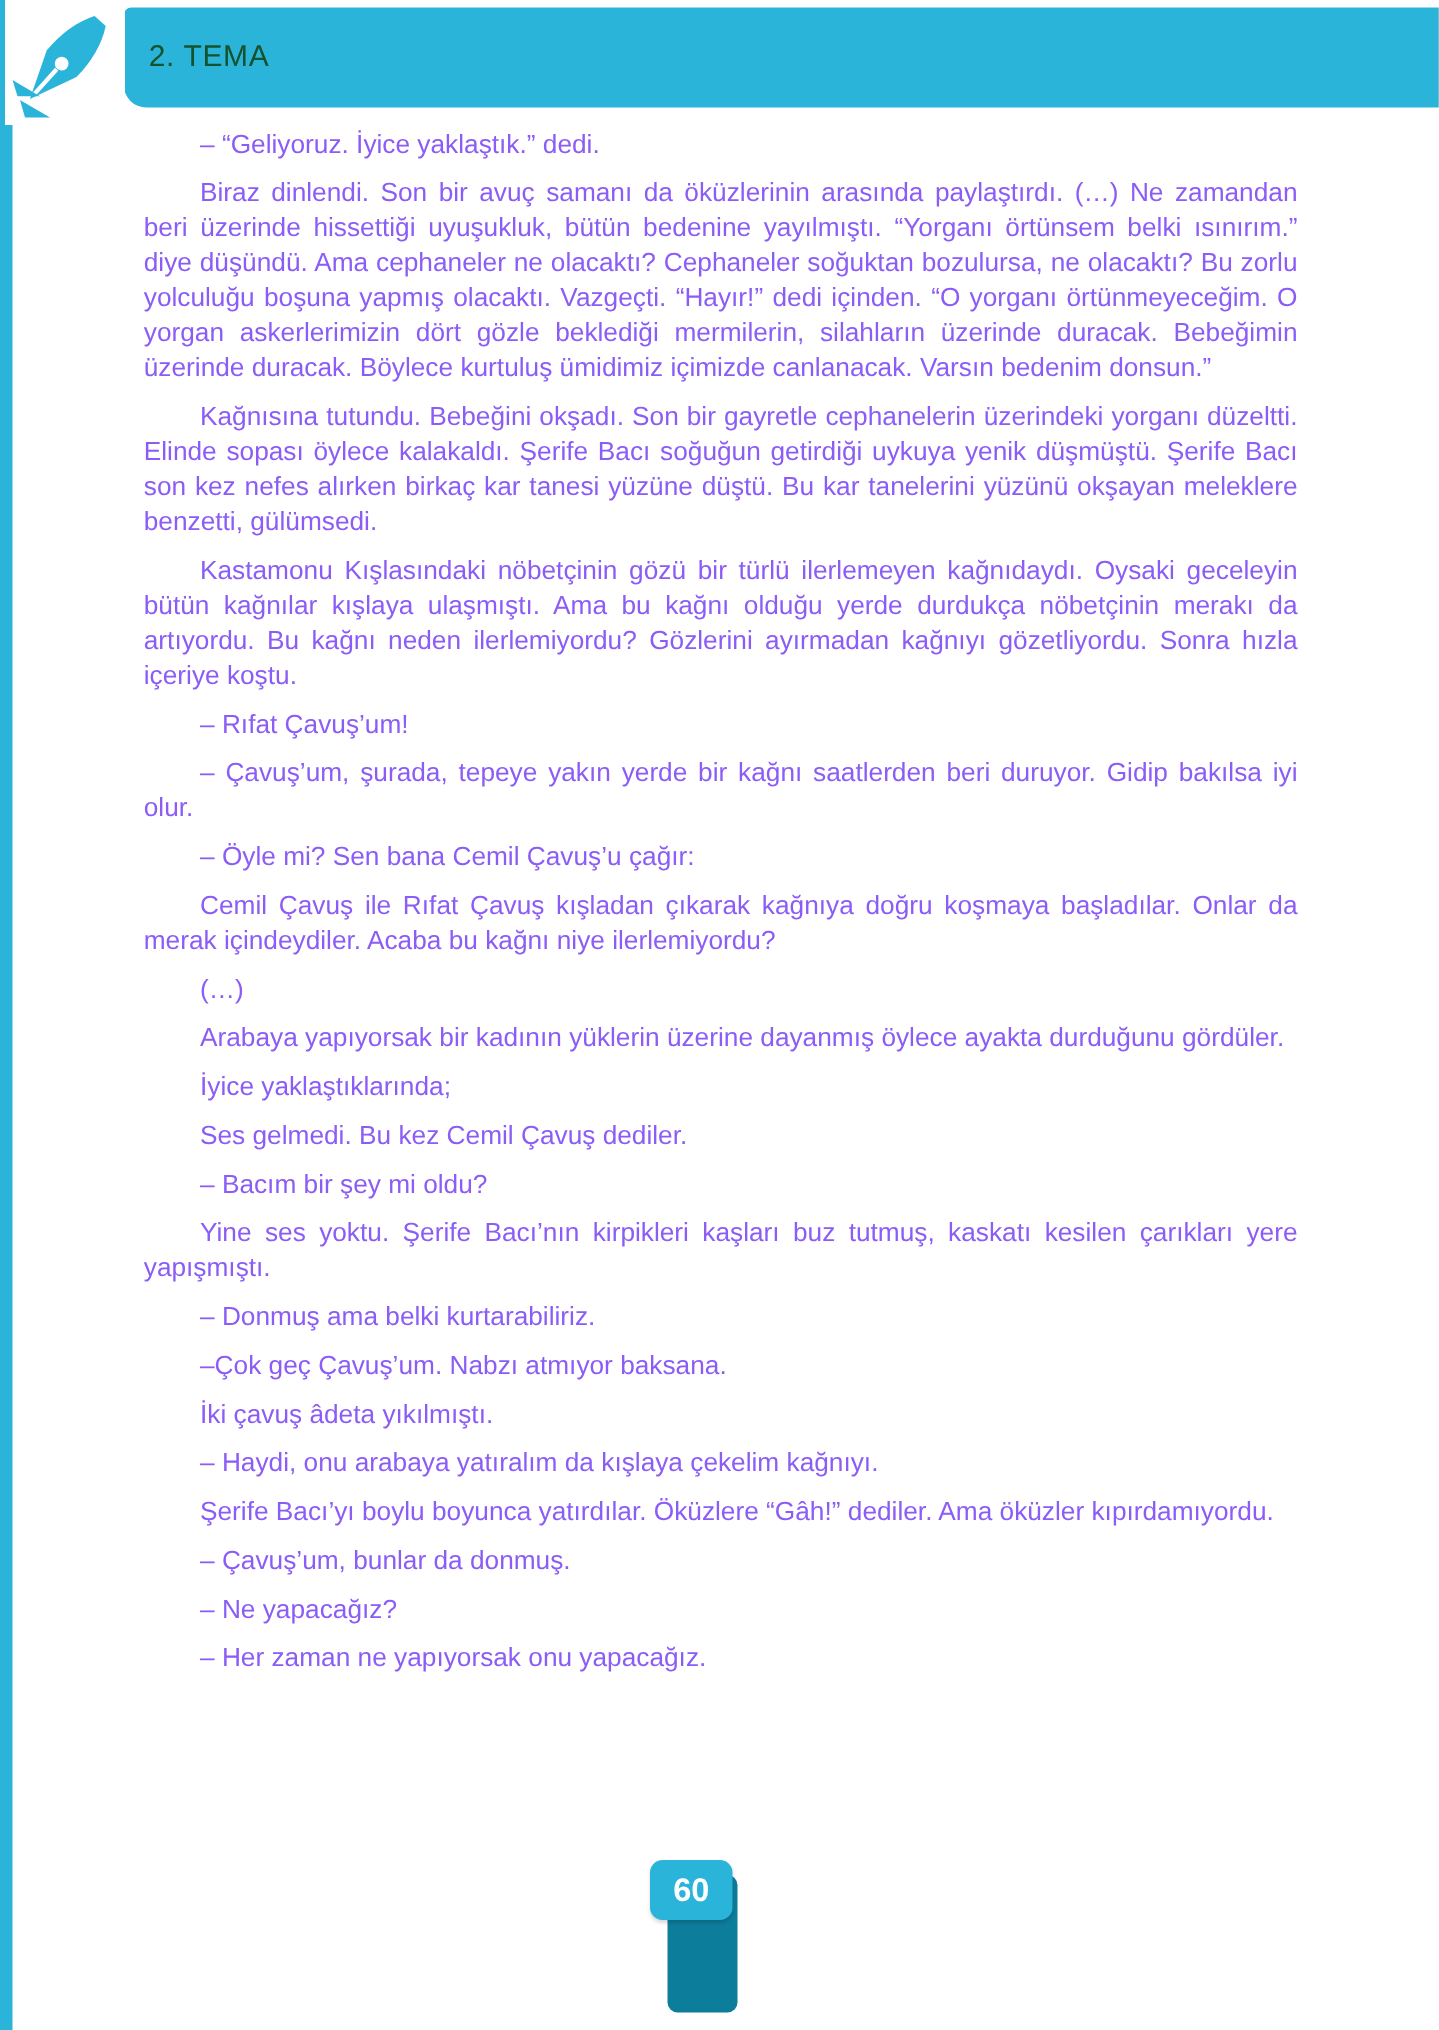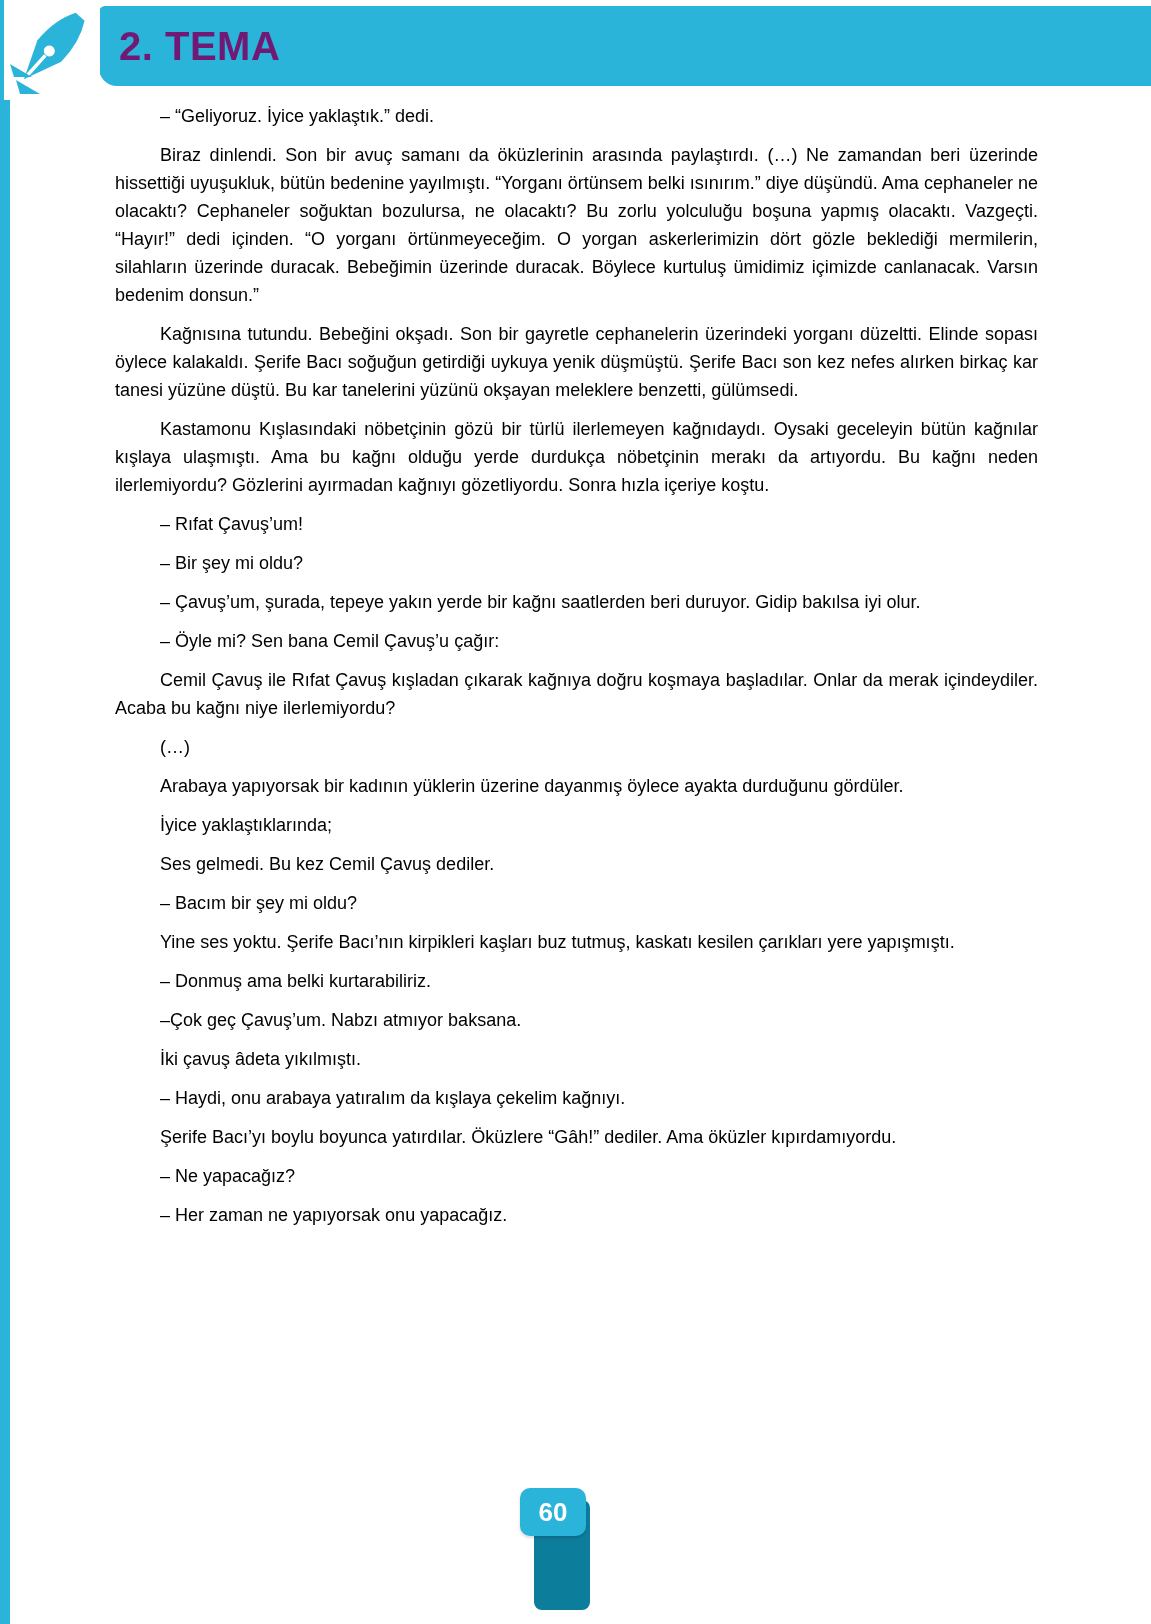--- a/index.html
+++ b/index.html
@@ -22,37 +22,37 @@
     left: 99px; top: 6px;
     width: 1052px; height: 80px;
     background: #2bb4da;
     border-radius: 6px 0 0 18px;
     display: flex;
     align-items: center;
     box-sizing: border-box;
     padding-left: 20px;
   }
   .header-title {
-    color: #701a75;
-    font-size: 40px;
-    font-weight: bold;
+    color: #14532d;
+    font-size: 24px;
+    font-weight: normal;
     letter-spacing: 0.5px;
   }
   .pen-corner {
     position: absolute;
     left: 4px; top: 0;
     width: 96px; height: 100px;
     background: #ffffff;
   }
   .content {
     position: absolute;
     left: 115px; top: 102px;
     width: 923px;
-    color: #000000;
-    font-size: 18px;
+    color: #8b5cf6;
+    font-size: 21px;
     line-height: 28px;
   }
   .para {
     margin: 0 0 11px 0;
     text-indent: 45px;
     text-align: justify;
   }
   .badge-wrap {
     position: absolute;
     left: 520px; top: 1488px;
@@ -100,35 +100,35 @@
     <path d="M12 80 L36 94 L16 94 Z" fill="#2bb4da"></path>
   </svg>
 </div>
 
 <div class="content" id="story">
     <p class="para">– “Geliyoruz. İyice yaklaştık.” dedi.</p>
     <p class="para">Biraz dinlendi. Son bir avuç samanı da öküzlerinin arasında paylaştırdı. (…) Ne zamandan beri üzerinde hissettiği uyuşukluk, bütün bedenine yayılmıştı. “Yorganı örtünsem belki ısınırım.” diye düşündü. Ama cephaneler ne olacaktı? Cephaneler soğuktan bozulursa, ne olacaktı? Bu zorlu yolculuğu boşuna yapmış olacaktı. Vazgeçti. “Hayır!” dedi içinden. “O yorganı örtünmeyeceğim. O yorgan askerlerimizin dört gözle beklediği mermilerin, silahların üzerinde duracak. Bebeğimin üzerinde duracak. Böylece kurtuluş ümidimiz içimizde canlanacak. Varsın bedenim donsun.”</p>
     <p class="para">Kağnısına tutundu. Bebeğini okşadı. Son bir gayretle cephanelerin üzerindeki yorganı düzeltti. Elinde sopası öylece kalakaldı. Şerife Bacı soğuğun getirdiği uykuya yenik düşmüştü. Şerife Bacı son kez nefes alırken birkaç kar tanesi yüzüne düştü. Bu kar tanelerini yüzünü okşayan meleklere benzetti, gülümsedi.</p>
     <p class="para">Kastamonu Kışlasındaki nöbetçinin gözü bir türlü ilerlemeyen kağnıdaydı. Oysaki geceleyin bütün kağnılar kışlaya ulaşmıştı. Ama bu kağnı olduğu yerde durdukça nöbetçinin merakı da artıyordu. Bu kağnı neden ilerlemiyordu? Gözlerini ayırmadan kağnıyı gözetliyordu. Sonra hızla içeriye koştu.</p>
     <p class="para">– Rıfat Çavuş’um!</p>
-    <p class="para">– Bir şey mi oldu?</p>
     <p class="para">– Çavuş’um, şurada, tepeye yakın yerde bir kağnı saatlerden beri duruyor. Gidip bakılsa iyi olur.</p>
     <p class="para">– Öyle mi? Sen bana Cemil Çavuş’u çağır:</p>
     <p class="para">Cemil Çavuş ile Rıfat Çavuş kışladan çıkarak kağnıya doğru koşmaya başladılar. Onlar da merak içindeydiler. Acaba bu kağnı niye ilerlemiyordu?</p>
     <p class="para">(…)</p>
     <p class="para">Arabaya yapıyorsak bir kadının yüklerin üzerine dayanmış öylece ayakta durduğunu gördüler.</p>
     <p class="para">İyice yaklaştıklarında;</p>
     <p class="para">Ses gelmedi. Bu kez Cemil Çavuş dediler.</p>
     <p class="para">– Bacım bir şey mi oldu?</p>
     <p class="para">Yine ses yoktu. Şerife Bacı’nın kirpikleri kaşları buz tutmuş, kaskatı kesilen çarıkları yere yapışmıştı.</p>
     <p class="para">– Donmuş ama belki kurtarabiliriz.</p>
     <p class="para">–Çok geç Çavuş’um. Nabzı atmıyor baksana.</p>
     <p class="para">İki çavuş âdeta yıkılmıştı.</p>
     <p class="para">– Haydi, onu arabaya yatıralım da kışlaya çekelim kağnıyı.</p>
     <p class="para">Şerife Bacı’yı boylu boyunca yatırdılar. Öküzlere “Gâh!” dediler. Ama öküzler kıpırdamıyordu.</p>
+    <p class="para">– Çavuş’um, bunlar da donmuş.</p>
     <p class="para">– Ne yapacağız?</p>
     <p class="para">– Her zaman ne yapıyorsak onu yapacağız.</p>
   </div>
 
 <div class="badge-wrap">
   <div class="badge-back"></div>
   <div class="badge-front">60</div>
 </div>
 
 </body></html>

